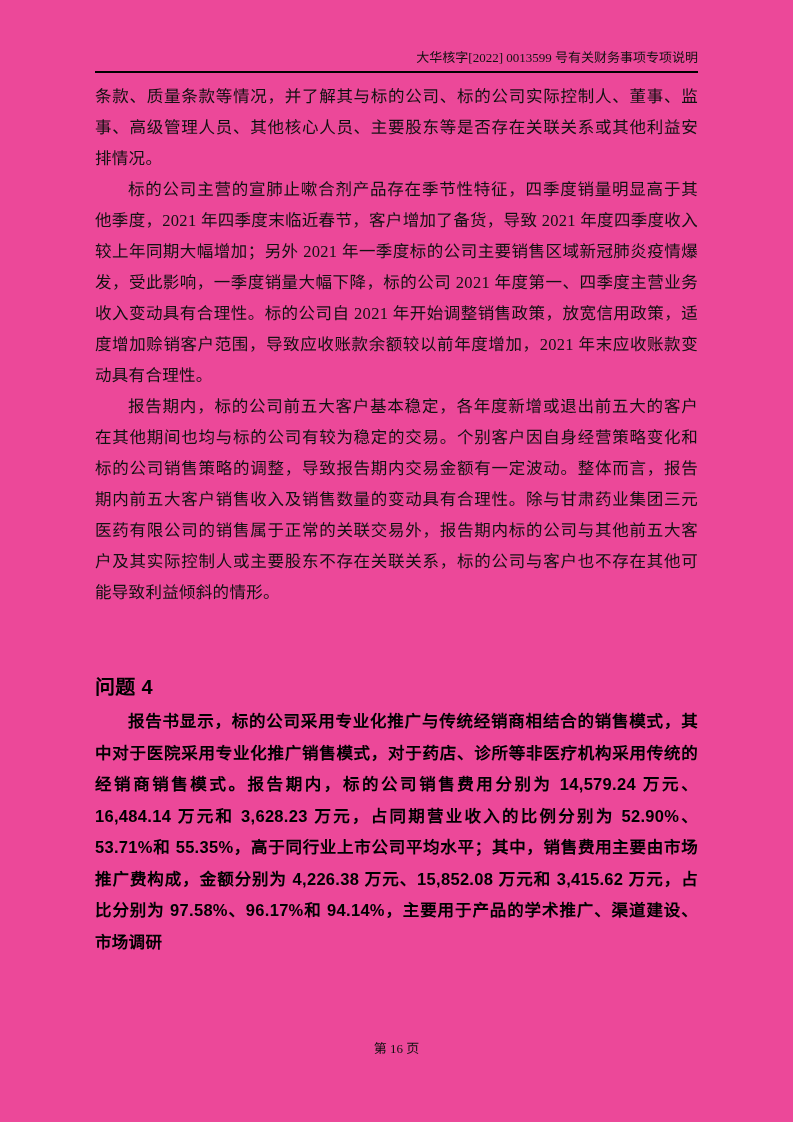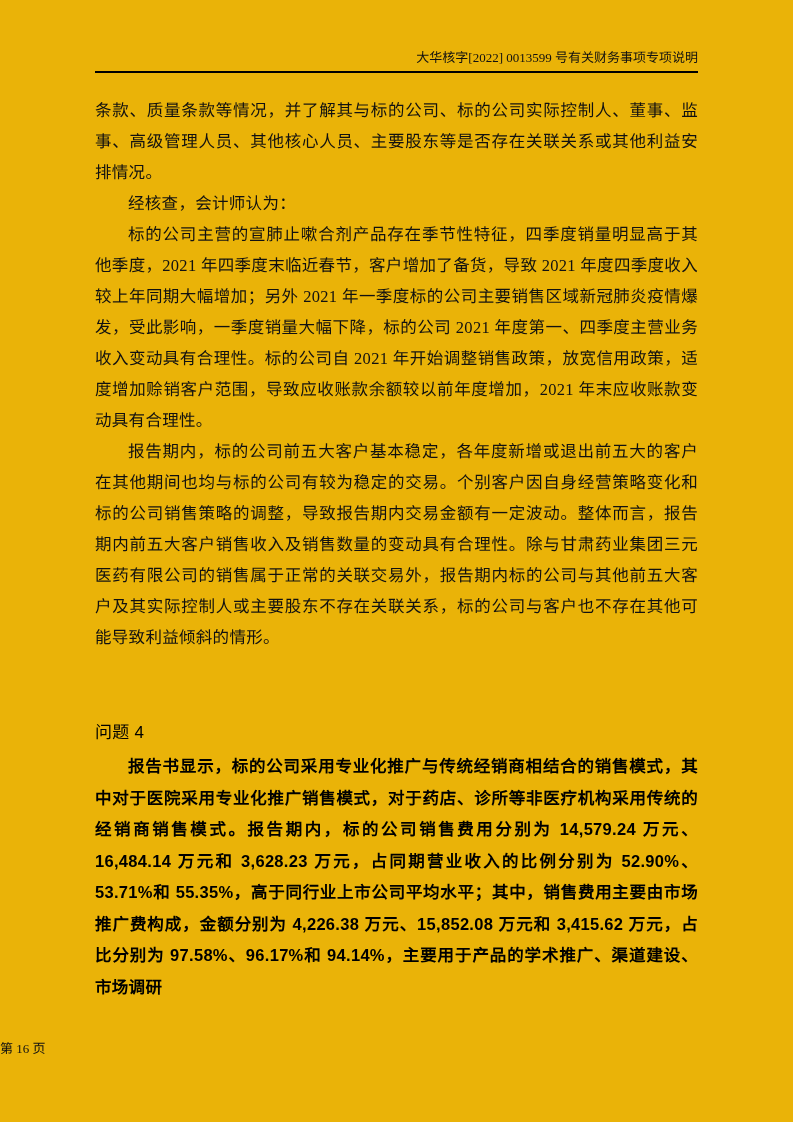--- a/index.html
+++ b/index.html
@@ -4,90 +4,90 @@
 <style>
   html, body {
     margin: 0;
     padding: 0;
     background: #ffffff;
   }
   .page {
     position: relative;
     width: 793px;
     height: 1122px;
-    background: #eab308;
+    background: #ec4899;
     color: #111111;
     overflow: hidden;
     font-family: "Liberation Serif", "DejaVu Serif", serif;
   }
   .page-header {
     margin: 0 95px;
     padding-top: 50px;
     padding-bottom: 5px;
     border-bottom: 2px solid #000000;
     text-align: right;
     font-size: 13px;
     line-height: 16px;
     color: #111111;
     font-family: "Liberation Serif", "DejaVu Serif", serif;
   }
   .page-body {
     margin: 0 95px;
-    padding-top: 22px;
+    padding-top: 8px;
     font-size: 16.5px;
     line-height: 31px;
     text-align: justify;
     letter-spacing: 0.3px;
   }
   .para {
     margin: 0;
     text-indent: 2em;
   }
   .para.no-indent {
     text-indent: 0;
   }
   .question-heading {
     margin: 64px 0 0 0;
     font-family: "Liberation Sans", "DejaVu Sans", sans-serif;
-    font-weight: normal;
-    font-size: 17px;
+    font-weight: bold;
+    font-size: 20px;
     line-height: 31px;
     color: #000000;
   }
   .question-body {
     margin-top: 3px;
     font-family: "Liberation Sans", "DejaVu Sans", sans-serif;
     font-weight: bold;
     color: #000000;
     line-height: 31.5px;
   }
   .page-footer {
     position: absolute;
     left: 0;
     top: 1038px;
     width: 100%;
+    text-align: center;
     font-size: 13px;
     color: #111111;
     font-family: "Liberation Serif", "DejaVu Serif", serif;
   }
 </style>
 </head>
 <body>
 
 <div class="page">
 
   <div class="page-header">
     <span>大华核字[2022] 0013599 号有关财务事项专项说明</span>
   </div>
 
   <div class="page-body">
     <p class="para no-indent">条款、质量条款等情况，并了解其与标的公司、标的公司实际控制人、董事、监事、高级管理人员、其他核心人员、主要股东等是否存在关联关系或其他利益安排情况。</p>
 
 
-    <p class="para">经核查，会计师认为：</p>
 
     <p class="para">标的公司主营的宣肺止嗽合剂产品存在季节性特征，四季度销量明显高于其他季度，2021 年四季度末临近春节，客户增加了备货，导致 2021 年度四季度收入较上年同期大幅增加；另外 2021 年一季度标的公司主要销售区域新冠肺炎疫情爆发，受此影响，一季度销量大幅下降，标的公司 2021 年度第一、四季度主营业务收入变动具有合理性。标的公司自 2021 年开始调整销售政策，放宽信用政策，适度增加赊销客户范围，导致应收账款余额较以前年度增加，2021 年末应收账款变动具有合理性。</p>
 
     <p class="para">报告期内，标的公司前五大客户基本稳定，各年度新增或退出前五大的客户在其他期间也均与标的公司有较为稳定的交易。个别客户因自身经营策略变化和标的公司销售策略的调整，导致报告期内交易金额有一定波动。整体而言，报告期内前五大客户销售收入及销售数量的变动具有合理性。除与甘肃药业集团三元医药有限公司的销售属于正常的关联交易外，报告期内标的公司与其他前五大客户及其实际控制人或主要股东不存在关联关系，标的公司与客户也不存在其他可能导致利益倾斜的情形。</p>
 
     <h2 class="question-heading">问题 4</h2>
 
     <p class="para question-body">报告书显示，标的公司采用专业化推广与传统经销商相结合的销售模式，其中对于医院采用专业化推广销售模式，对于药店、诊所等非医疗机构采用传统的经销商销售模式。报告期内，标的公司销售费用分别为 14,579.24 万元、16,484.14 万元和 3,628.23 万元，占同期营业收入的比例分别为 52.90%、53.71%和 55.35%，高于同行业上市公司平均水平；其中，销售费用主要由市场推广费构成，金额分别为 4,226.38 万元、15,852.08 万元和 3,415.62 万元，占比分别为 97.58%、96.17%和 94.14%，主要用于产品的学术推广、渠道建设、市场调研</p>
   </div>
 

